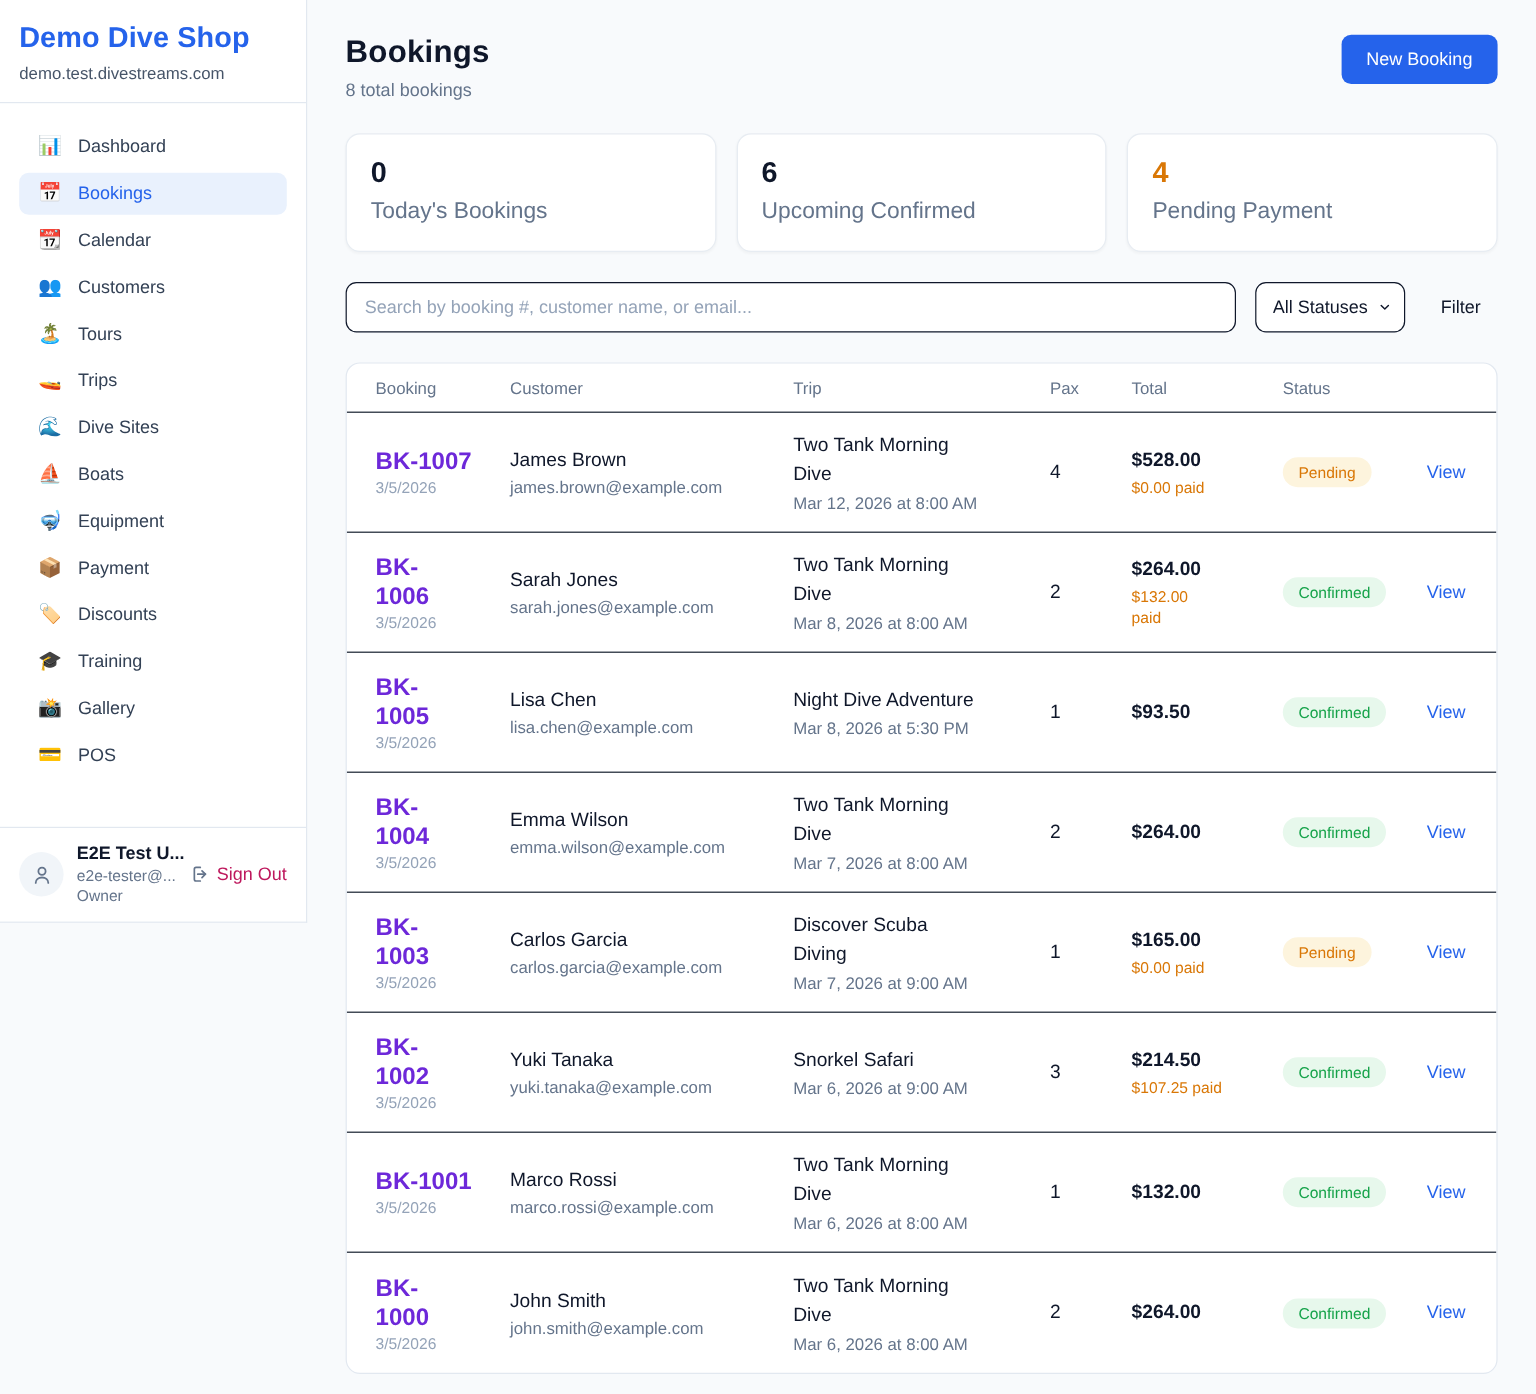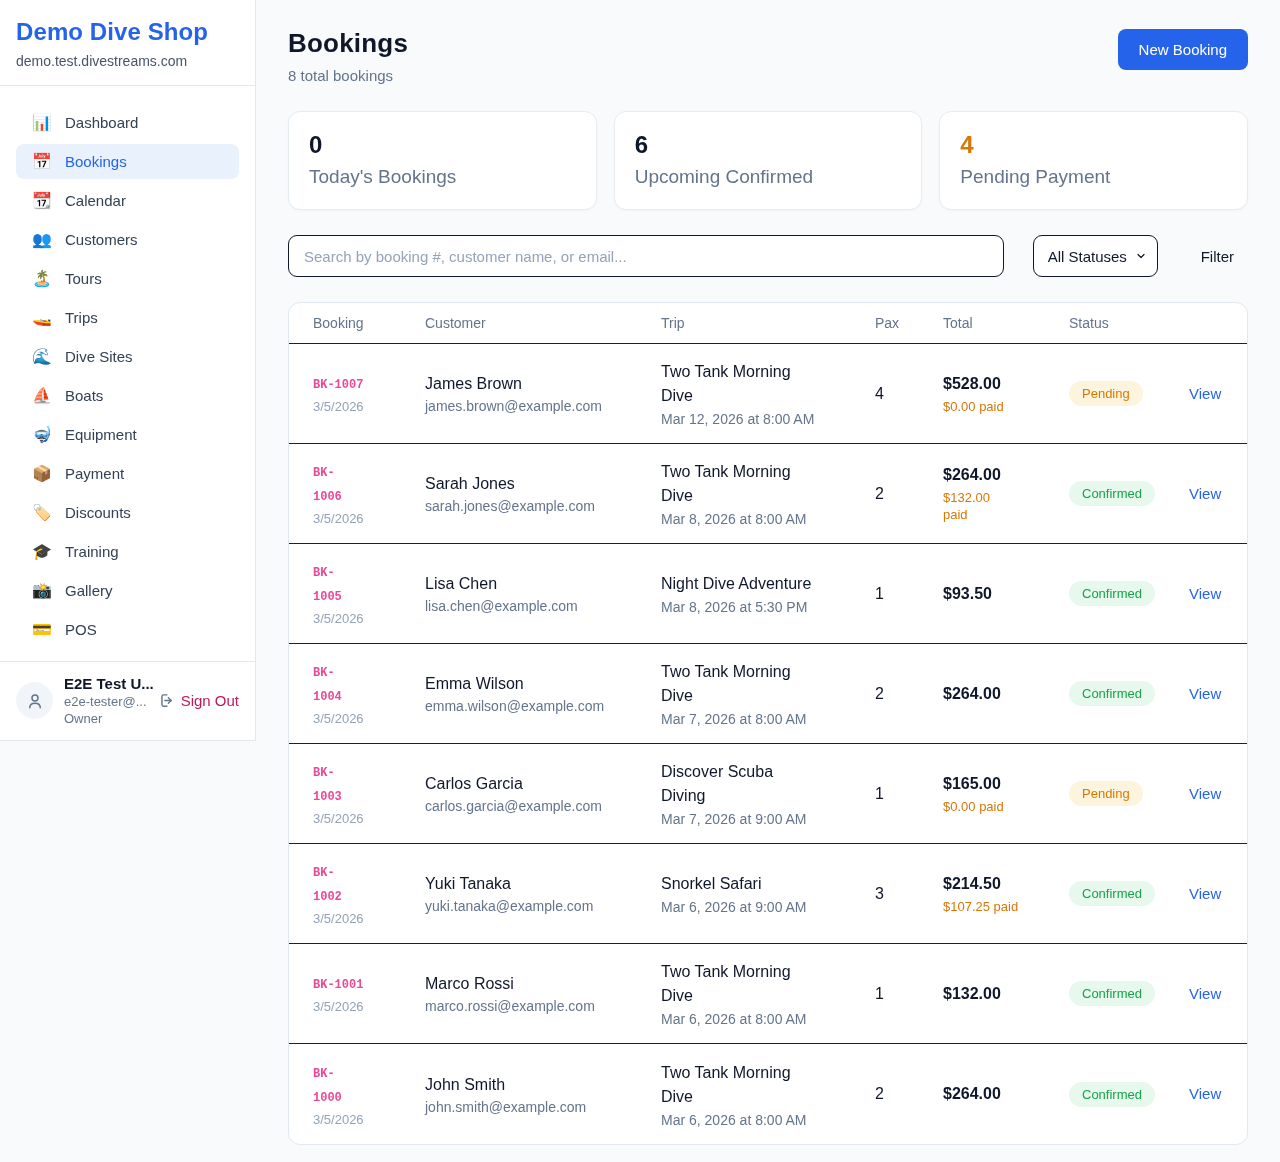--- a/index.html
+++ b/index.html
@@ -23,21 +23,21 @@
   .nav { padding: 19px 16px 10px; }
   .nav-item {
     display: flex; align-items: center; gap: 13px;
     padding: 9px 16px; margin-bottom: 4px; border-radius: 8px;
     font-size: 15px; color: #334155; cursor: pointer;
   }
   .nav-item.active { background: #e9f1fd; color: #2563eb; font-weight: 500; }
   .nav-icon { font-size: 16px; width: 20px; text-align: center; line-height: 1; }
   .user-box {
     border-top: 1px solid #e2e8f0; padding: 13px 16px 14px;
-    display: flex; align-items: center; gap: 11px;
+    display: flex; align-items: center; gap: 11px; margin-top: 28px;
   }
   .avatar {
     width: 37px; height: 37px; border-radius: 50%; background: #f1f5f9;
     display: flex; align-items: center; justify-content: center; flex: 0 0 37px;
   }
   .user-meta { flex: 1; min-width: 0; }
   .user-name { font-size: 15px; font-weight: 700; color: #0f172a; white-space: nowrap; }
   .user-email, .user-role { font-size: 13px; color: #64748b; margin-top: 2px; white-space: nowrap; }
   .signout {
     display: flex; align-items: center; gap: 7px;
@@ -58,21 +58,21 @@
   .stats { display: grid; grid-template-columns: repeat(3, 1fr); gap: 17px; margin-top: 27px; }
   .stat-card {
     background: #ffffff; border: 1px solid #e7ecf2; border-radius: 12px;
     padding: 19px 20px 21px;
     box-shadow: 0 1px 2px rgba(15,23,42,0.03);
   }
   .stat-value { font-size: 24px; font-weight: 700; color: #0f172a; }
   .stat-value.orange { color: #d97706; }
   .stat-label { margin-top: 7px; font-size: 19px; color: #64748b; }
 
-  .filter-row { display: flex; align-items: center; gap: 29px; margin-top: 25px; }
+  .filter-row { display: flex; align-items: center; gap: 16px; margin-top: 25px; }
   .search-input {
     flex: 1; height: 42px; background: #fff;
     border: 1px solid #0f172a; border-radius: 9px;
     padding: 0 15px; font-family: inherit; font-size: 15px; color: #0f172a;
   }
   .search-input::placeholder { color: #94a3b8; }
   .select-wrap { position: relative; }
   .status-select {
     appearance: none; -webkit-appearance: none;
     height: 42px; width: 125px; background: #fff;
@@ -98,22 +98,22 @@
     display: grid;
     grid-template-columns: 112px 236px 214px 68px 126px 120px 1fr;
     align-items: center; padding: 0 24px;
   }
   .thead { height: 41px; border-bottom: 1px solid #16202e; }
   .th { font-size: 14px; font-weight: 500; color: #64748b; }
   .trow { min-height: 100px; padding-top: 14px; padding-bottom: 14px; border-bottom: 1px solid #16202e; }
   .trow:last-child { border-bottom: none; }
 
   .bk-id {
-    color: #ec4899; font-size: 12px; font-weight: 600;
-    line-height: 24px; white-space: pre-line; cursor: pointer; font-family: Liberation Mono, monospace;
+    color: #6d28d9; font-size: 20px; font-weight: 600;
+    line-height: 24px; white-space: pre-line; cursor: pointer;
   }
   .bk-date { font-size: 13px; color: #94a3b8; margin-top: 2px; }
   .cust-name { font-size: 16px; color: #0f172a; line-height: 22px; }
   .cust-email { font-size: 14px; color: #64748b; margin-top: 3px; }
   .trip-name { font-size: 16px; font-weight: 500; color: #0f172a; line-height: 24px; white-space: pre-line; }
   .trip-date { font-size: 14px; color: #64748b; margin-top: 3px; }
   .pax { font-size: 16px; color: #0f172a; }
   .total { font-size: 16px; font-weight: 700; color: #0f172a; line-height: 22px; }
   .paid { font-size: 13px; color: #d97706; margin-top: 3px; line-height: 17px; white-space: pre-line; }
   .badge {

